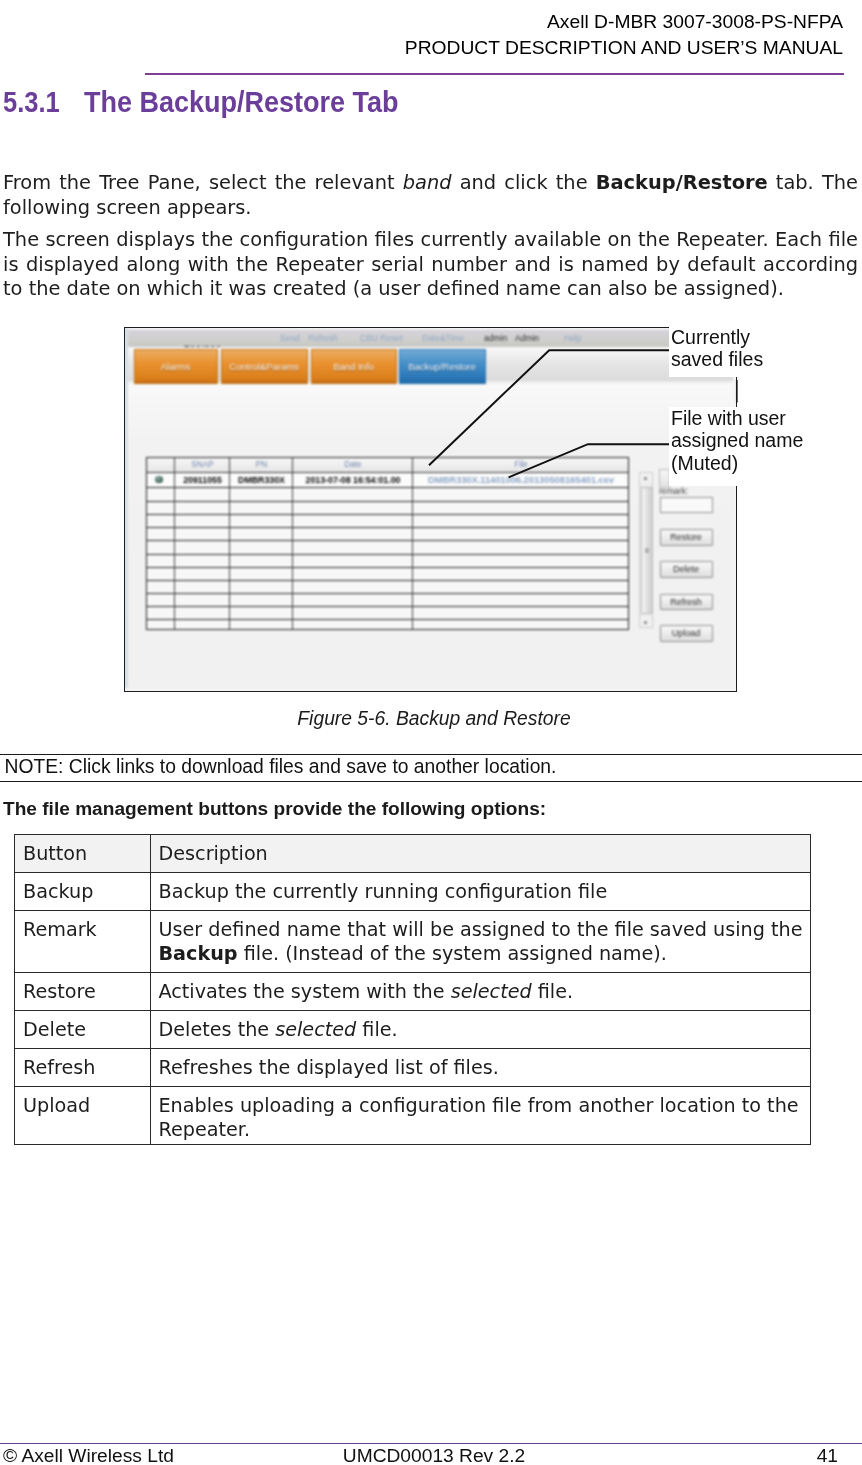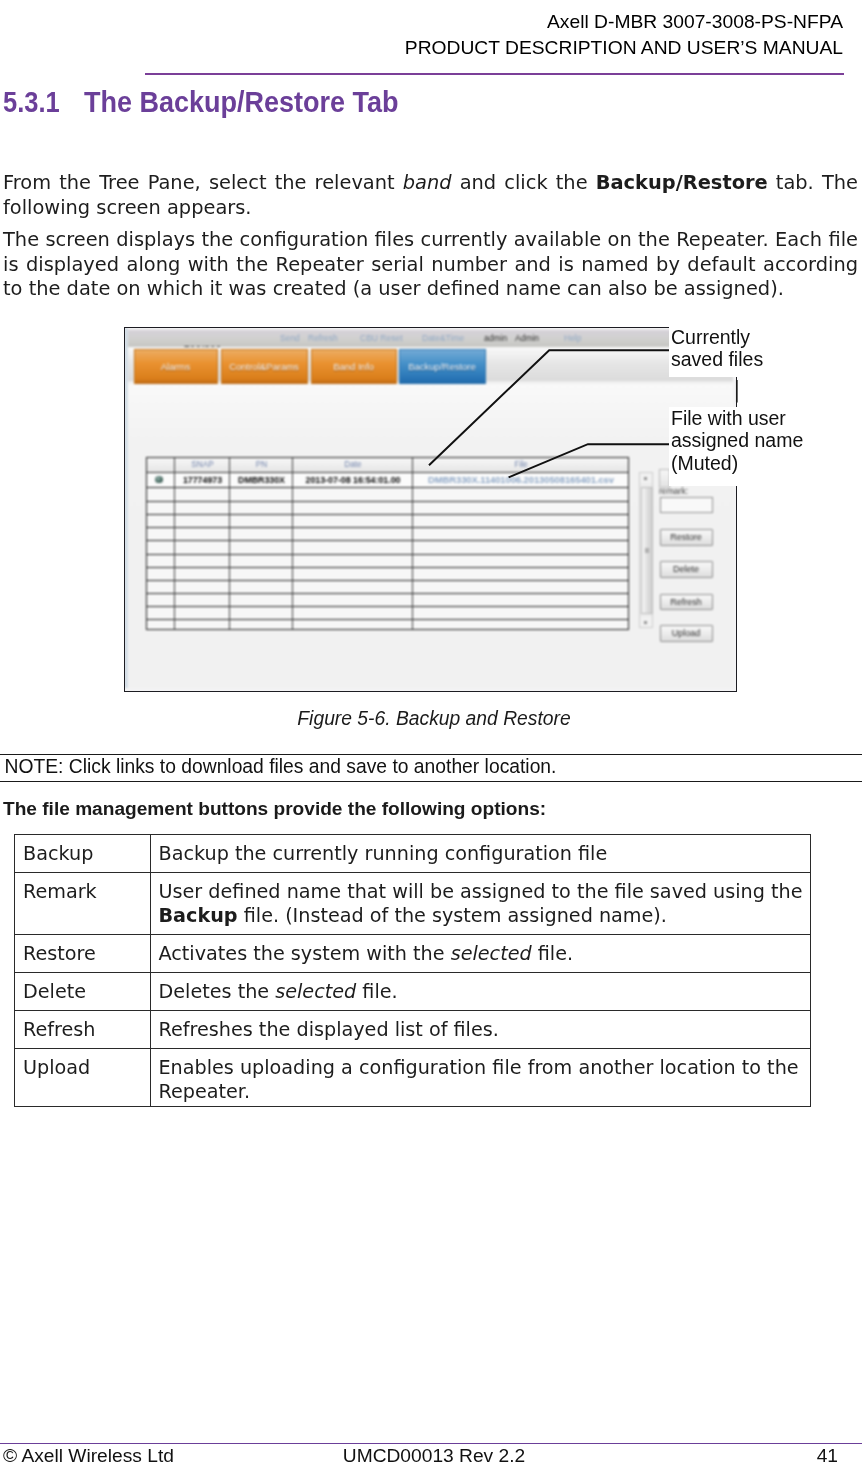--- a/index.html
+++ b/index.html
@@ -174,21 +174,21 @@
           <span class="gc gc0"></span>
           <span class="gc gc1">SNAP</span>
           <span class="gc gc2">PN</span>
           <span class="gc gc3">Date</span>
           <span class="gc gc4">File</span>
         </div>
         <div class="ss-grow">
           <span class="gc gc0">
               <i class="radio"></i>
             </span>
-          <span class="gc gc1 v">17774973</span>
+          <span class="gc gc1 v">20911055</span>
           <span class="gc gc2 v">DMBR330X</span>
           <span class="gc gc3 v">2013-07-08 16:54:01.00</span>
           <span class="gc gc4 lnk">DMBR330X.11401006.20130508165401.csv</span>
         </div>
         <div class="ss-gempty" id="gempty">
             <div class="er" style="top: 0px;"></div>
             <div class="er" style="top: 13.15px;"></div>
             <div class="er" style="top: 26.3px;"></div>
             <div class="er" style="top: 39.45px;"></div>
             <div class="er" style="top: 52.6px;"></div>
@@ -236,20 +236,24 @@
   <div id="figcap">Figure 5-6. Backup and Restore</div>
 
   <div id="note-top"></div>
   <div id="note-txt">NOTE: Click links to download files and save to another location.</div>
   <div id="note-bot"></div>
 
   <div class="sub" id="tblintro" style="left:3px;top:798px;text-align:right;">The file management buttons provide the following options:</div>
 
   <table id="tbl">
       <tbody id="tbl-body">
+        <tr class="head">
+          <td class="c1">Button</td>
+          <td class="c2">Description</td>
+        </tr>
         <tr>
           <td class="c1">Backup</td>
           <td class="c2">Backup the currently running configuration file</td>
         </tr>
         <tr>
           <td class="c1">Remark</td>
           <td class="c2">User defined name that will be assigned to the file saved using the <b>Backup</b> file. (Instead of the system assigned name).</td>
         </tr>
         <tr>
           <td class="c1">Restore</td>

